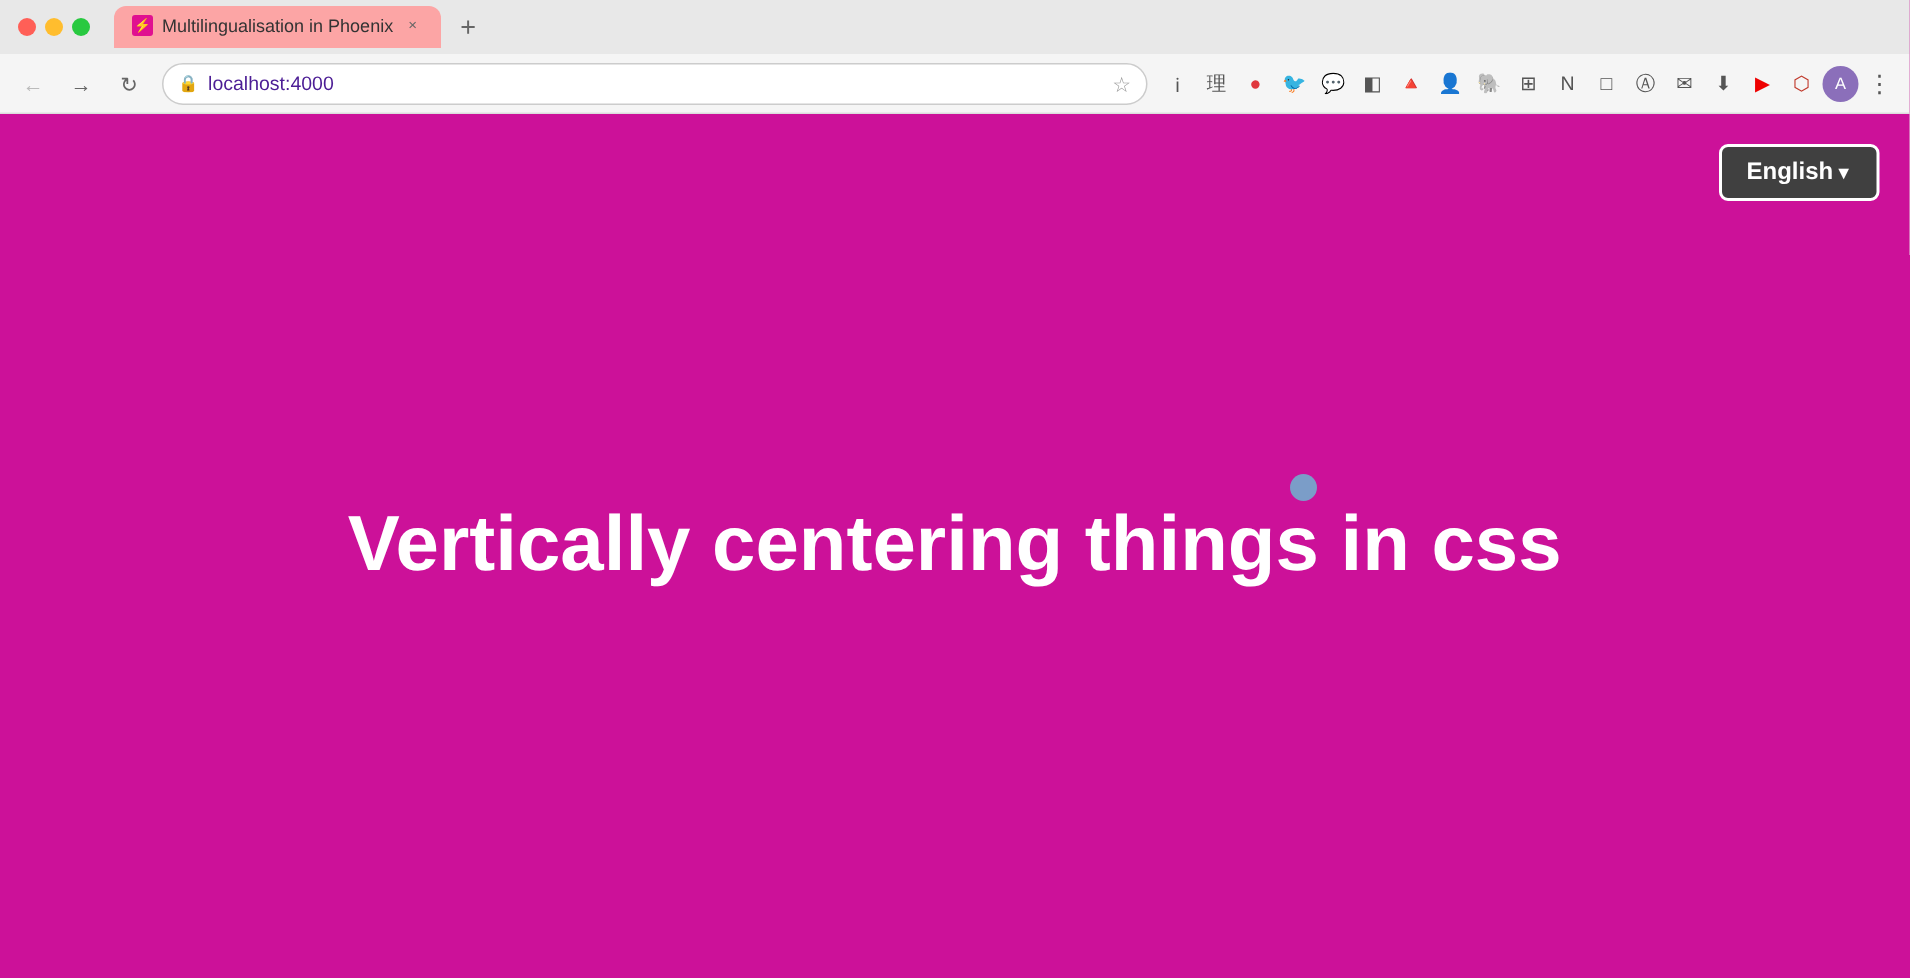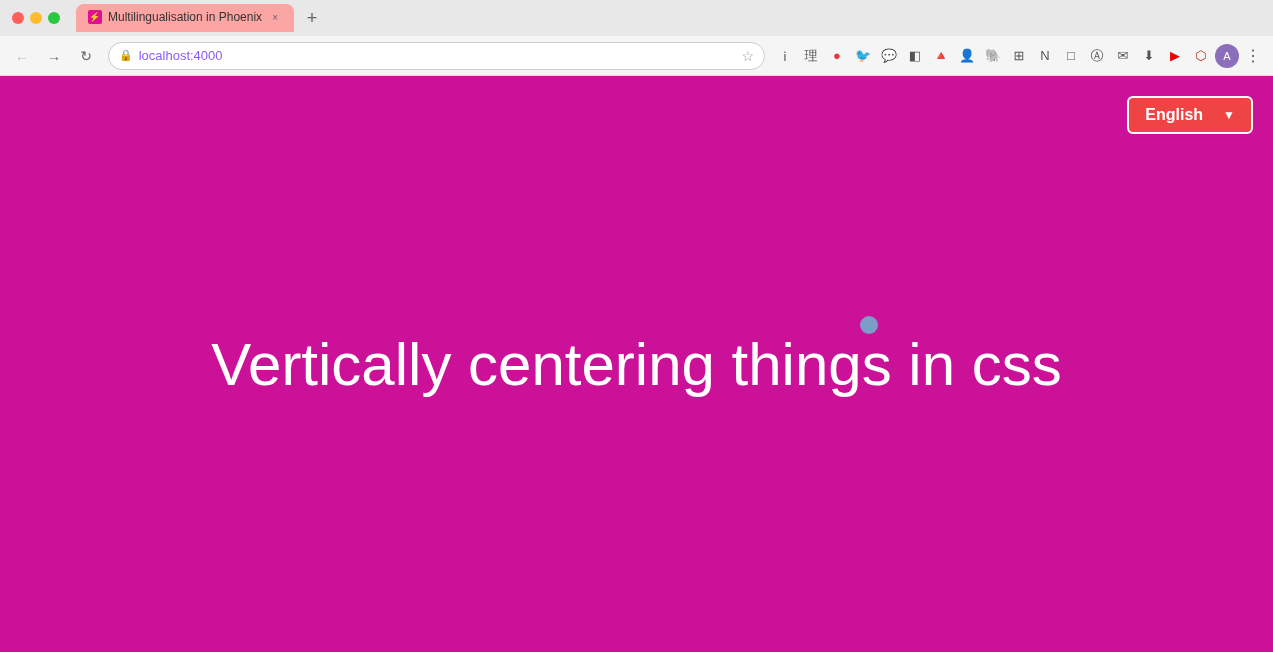--- a/index.html
+++ b/index.html
@@ -82,21 +82,21 @@
       align-items: center;
       background: white;
       border: 1px solid #ccc;
       border-radius: 20px;
       height: 28px;
       padding: 0 10px;
       gap: 6px;
       margin: 0 4px;
     }
     .address-lock { font-size: 11px; color: #555; }
-    .address-bar { flex: 1; border: none; outline: none; font-size: 13px; color: #8b5cf6; background: transparent; }
+    .address-bar { flex: 1; border: none; outline: none; font-size: 13px; color: #4c1d95; background: transparent; }
     .address-star { font-size: 14px; color: #999; }
 
     .toolbar-icons {
       display: flex; align-items: center; gap: 2px;
     }
     .toolbar-icon {
       width: 24px; height: 24px; border-radius: 4px; display: flex; align-items: center; justify-content: center;
       font-size: 13px; color: #555; cursor: pointer;
     }
     .toolbar-avatar {
@@ -115,27 +115,27 @@
       position: relative;
       display: flex;
       align-items: center;
       justify-content: center;
     }
 
     .language-dropdown {
       position: absolute;
       top: 20px;
       right: 20px;
-      background: #ef4444;
+      background: #404040;
       border: 2px solid white;
       border-radius: 6px;
       padding: 8px 16px;
       display: flex;
       align-items: center;
-      gap: 20px;
+      gap: 1px;
       cursor: pointer;
     }
     .language-label {
       color: white;
       font-size: 16px;
       font-weight: 600;
     }
     .language-arrow {
       color: white;
       font-size: 12px;
@@ -145,23 +145,24 @@
       position: absolute;
       width: 18px;
       height: 18px;
       border-radius: 50%;
       background: #7b9dc8;
       top: 240px;
       right: 395px;
     }
 
     .hero-text {
+      text-align: center;
       color: white;
-      font-size: 60px;
-      font-weight: 400;
+      font-size: 52px;
+      font-weight: 700;
       line-height: 1.15;
       max-width: 900px;
       padding: 0 20px;
     }
   </style>
 </head>
 <body>
 
 <div class="browser-frame">
 

